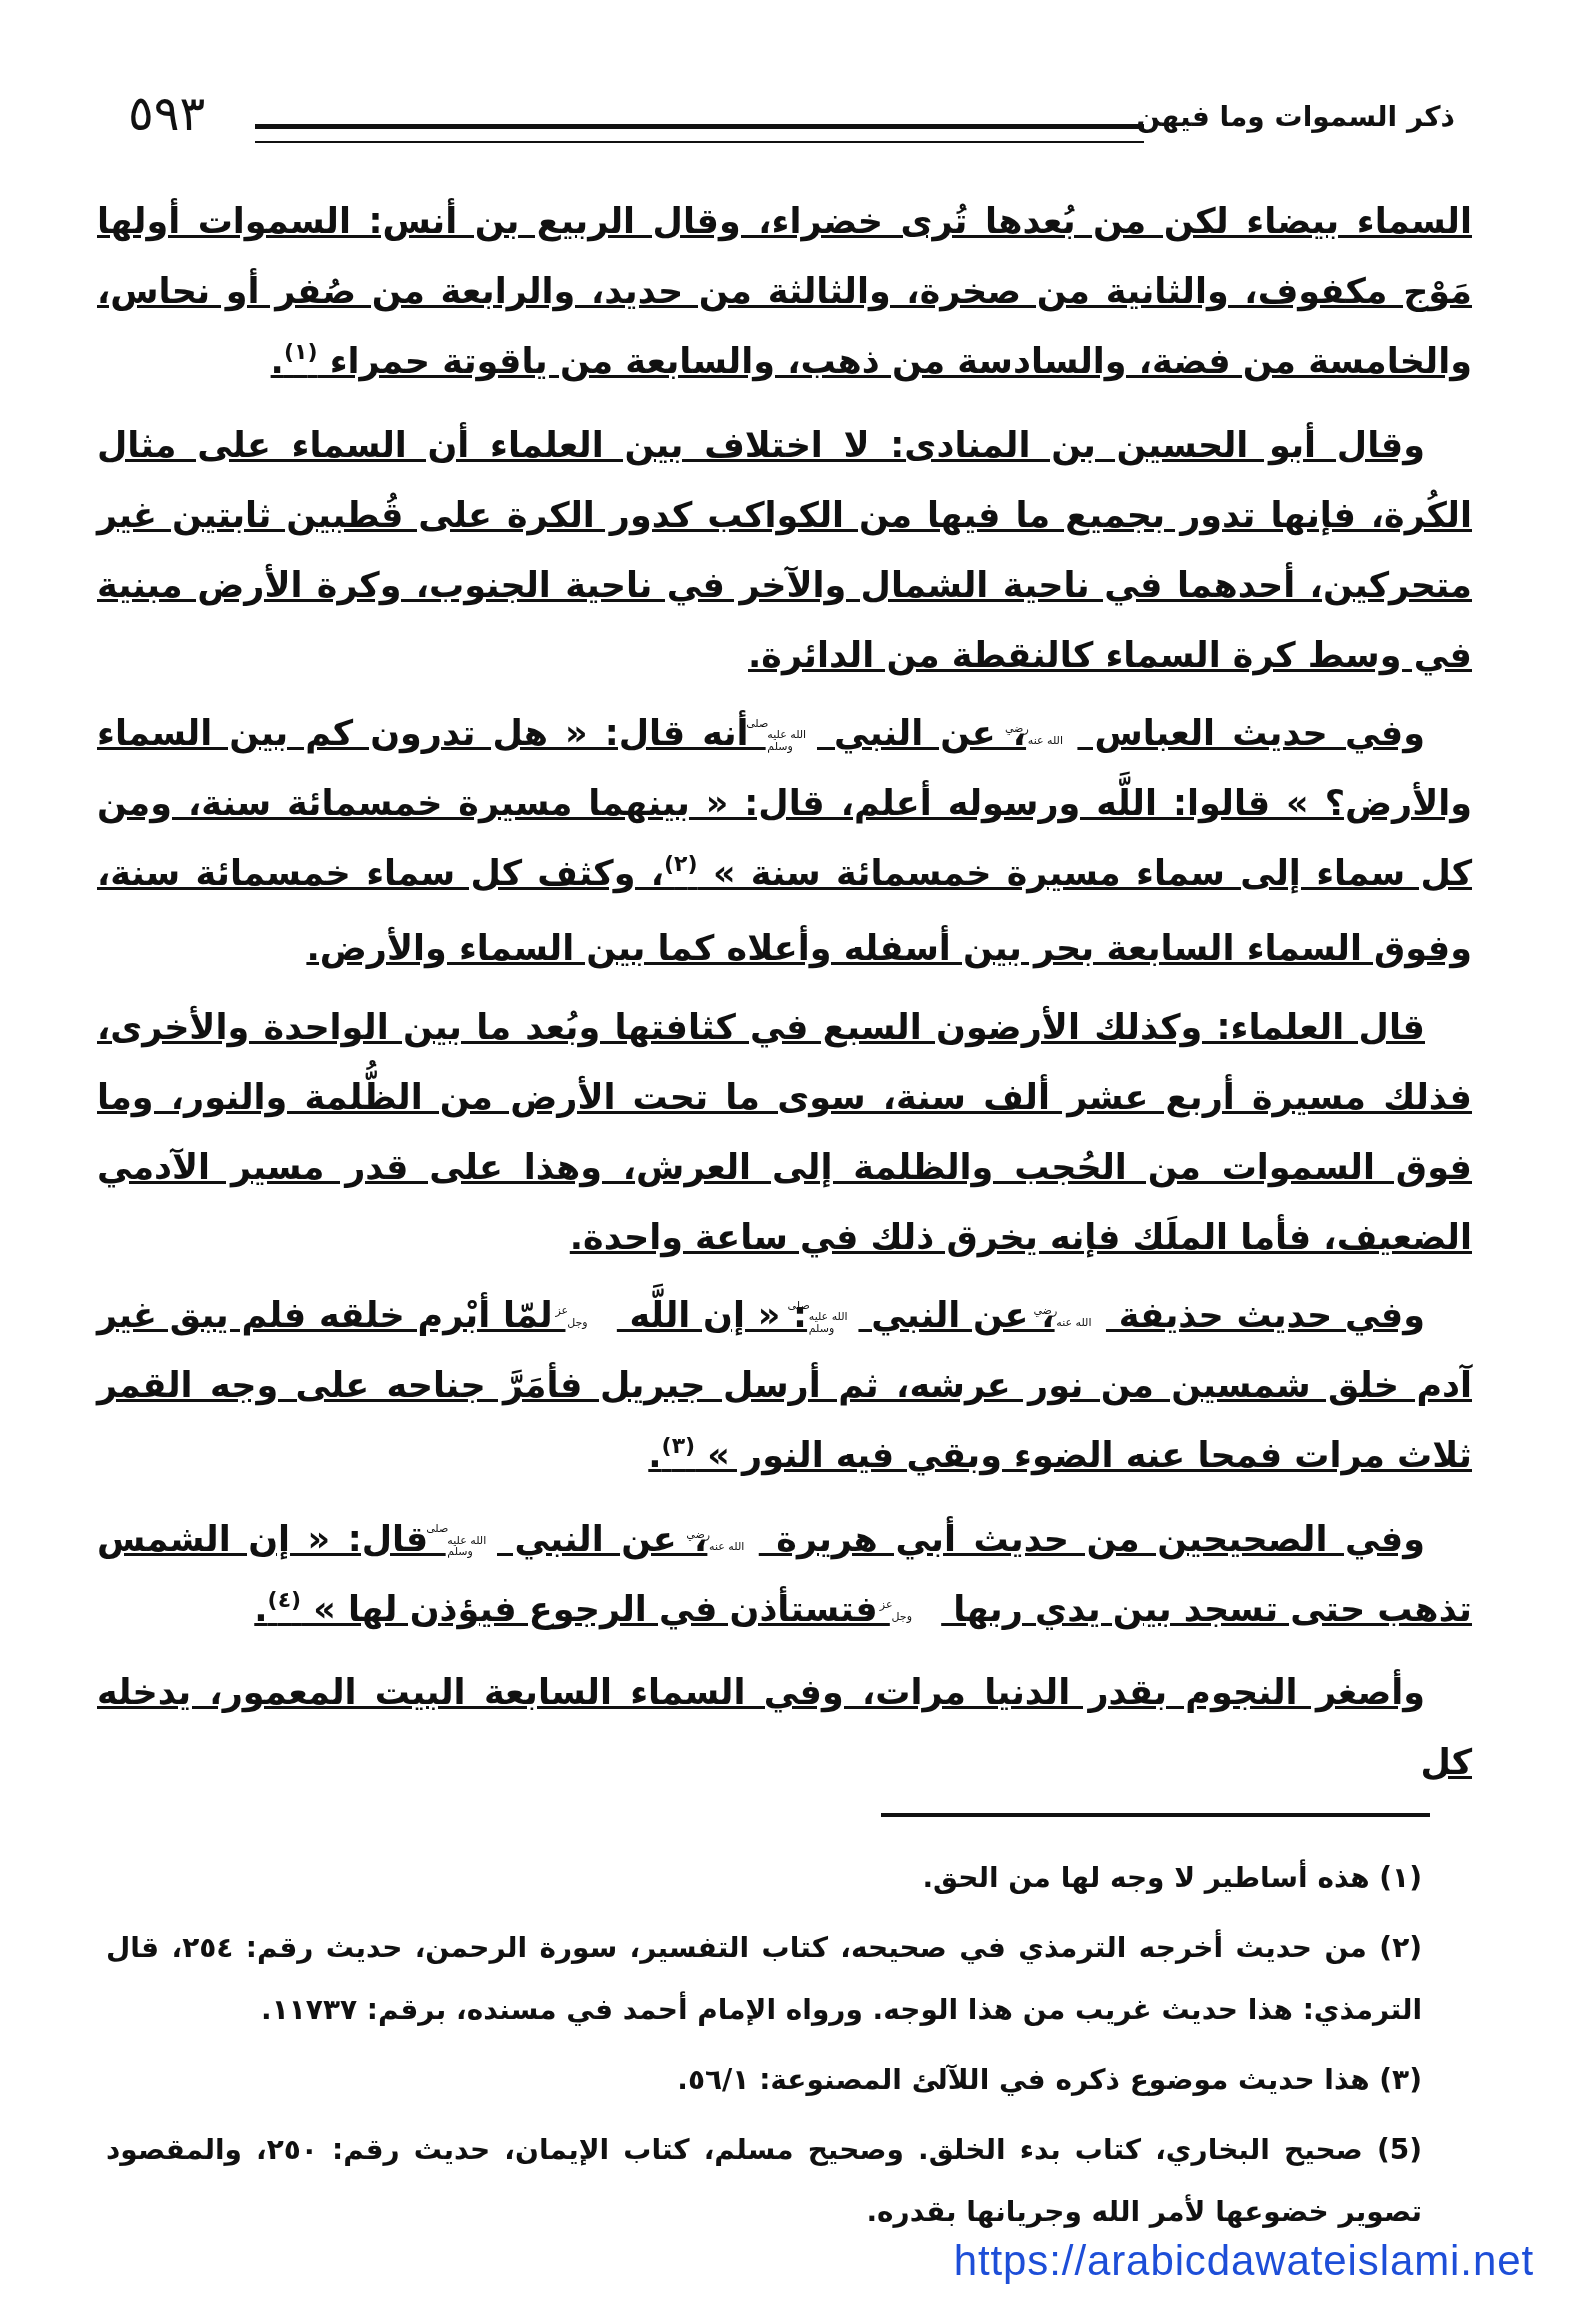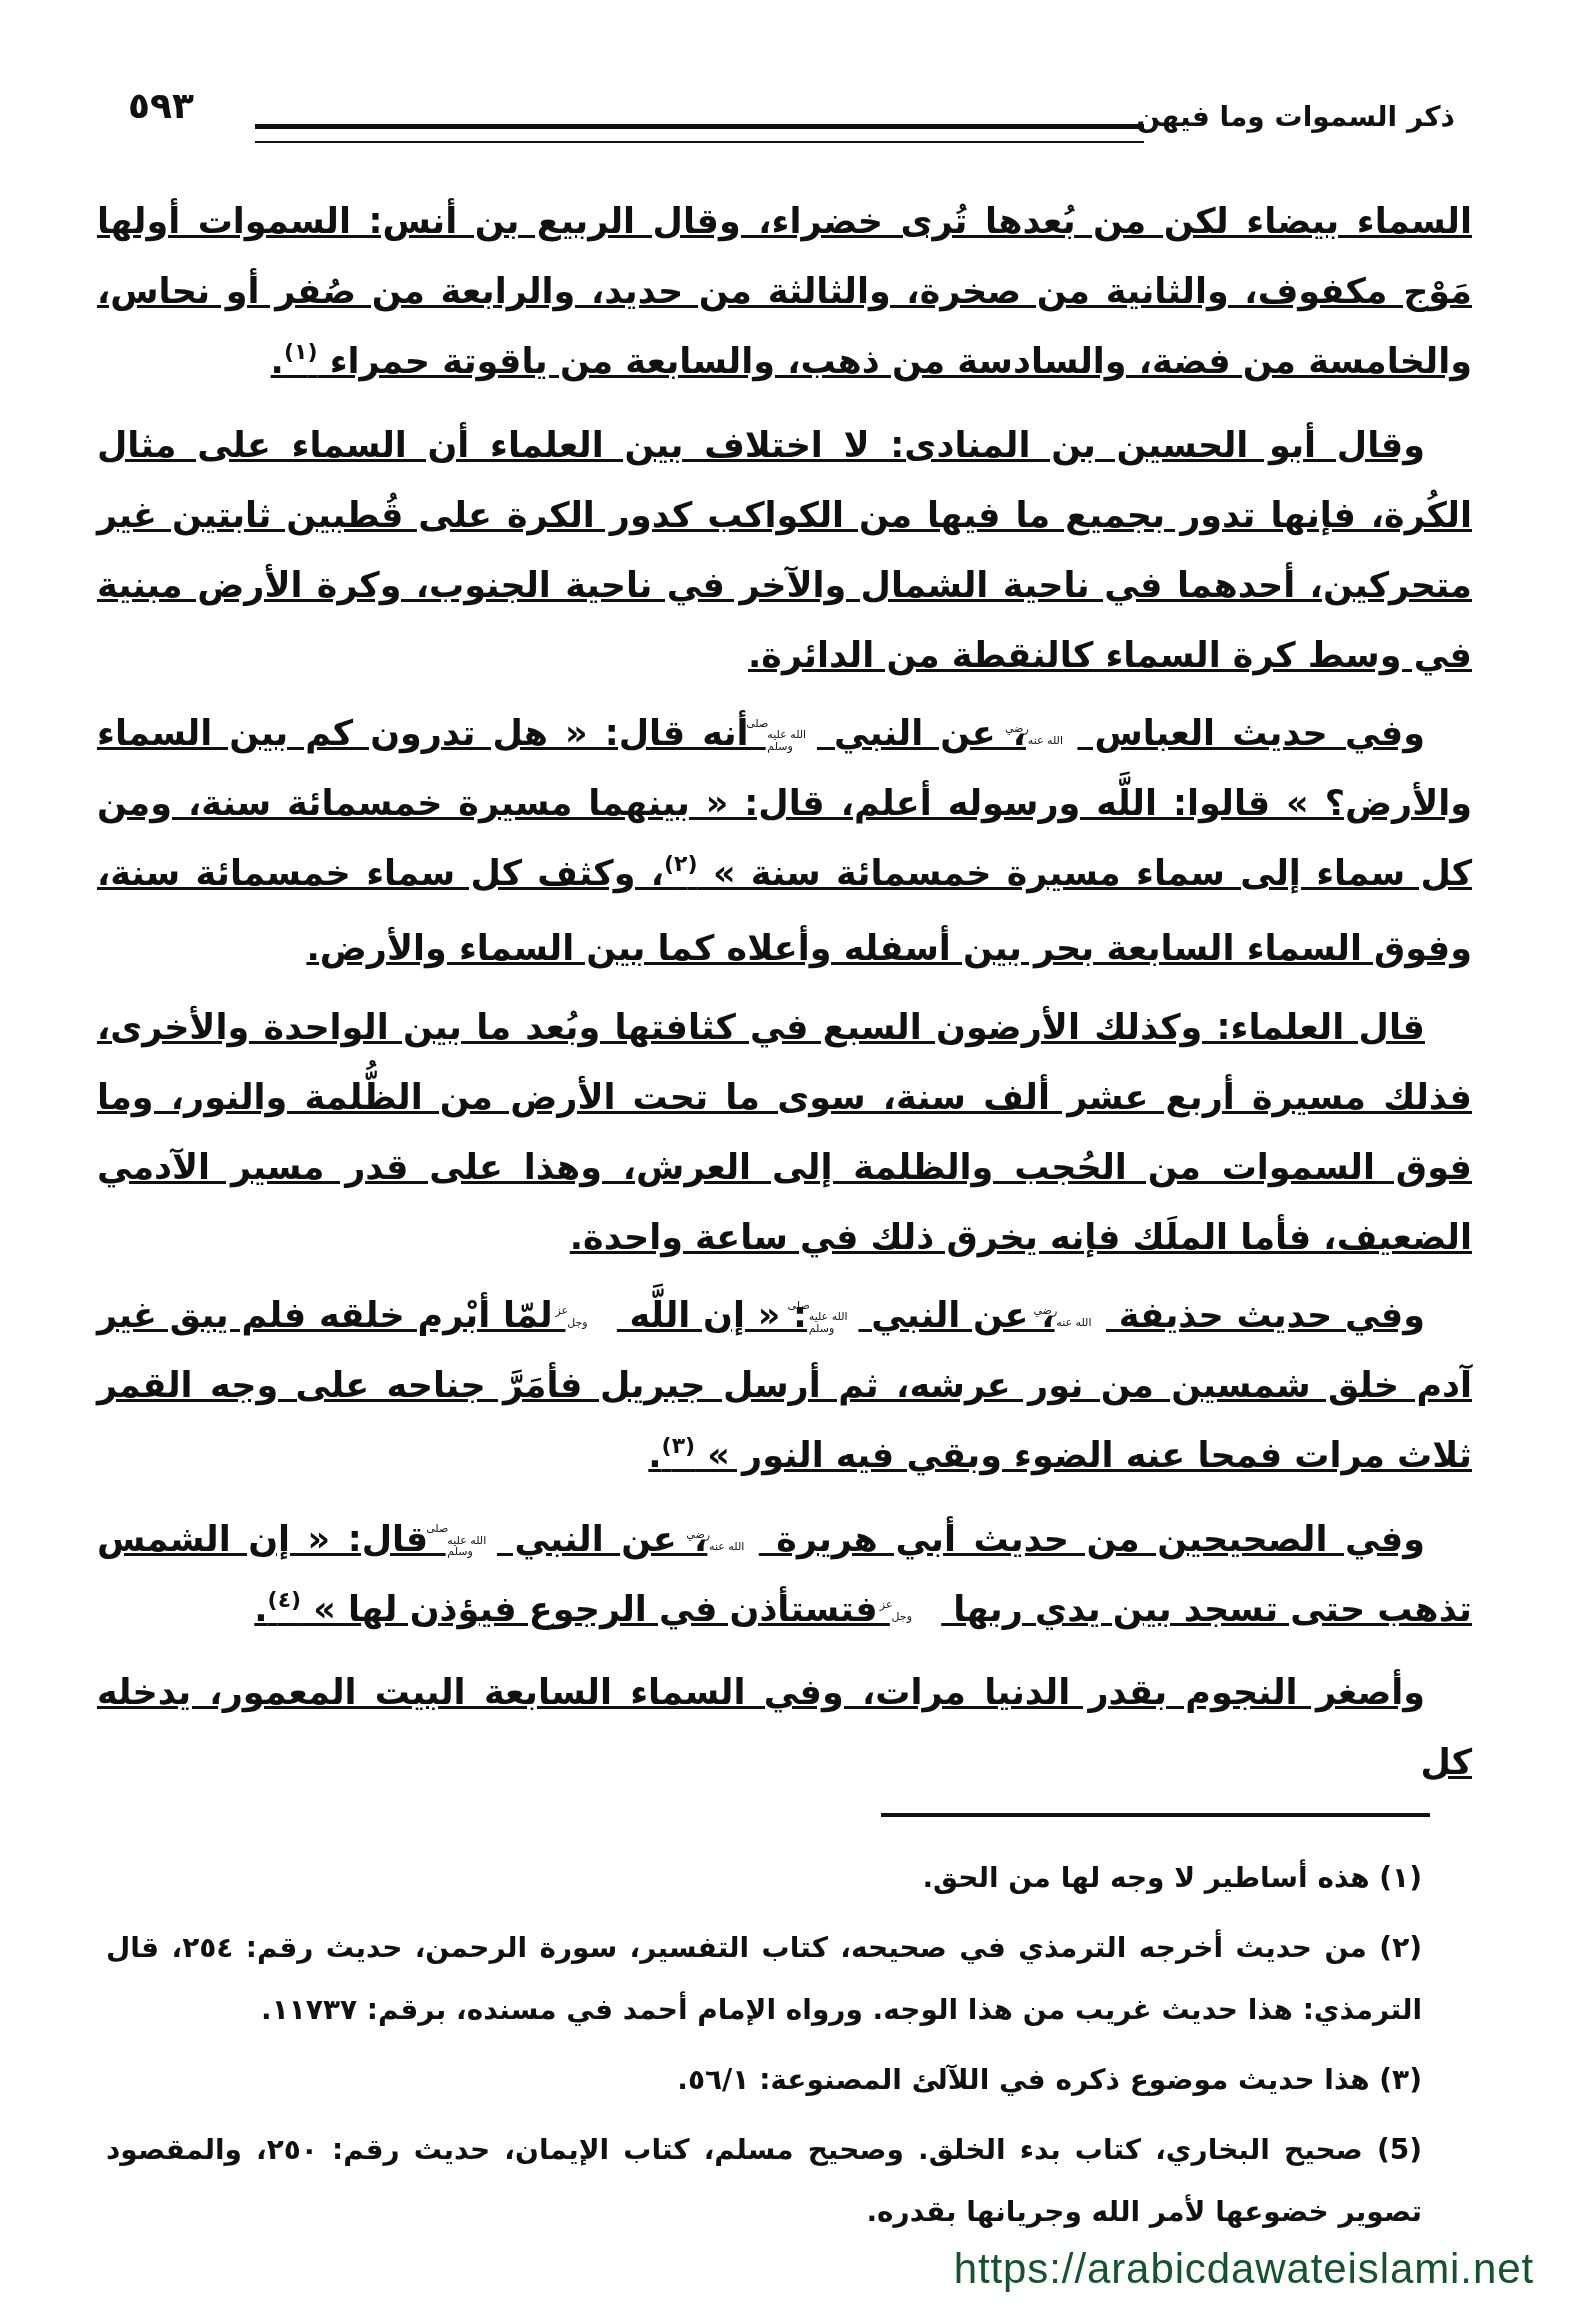--- a/index.html
+++ b/index.html
@@ -7,21 +7,21 @@
     width:1572px;height:2319px;position:relative;
     background:#ffffff;color:#111;
     font-family:"DejaVu Sans",sans-serif;
     overflow:hidden;
   }
   .page{position:absolute;inset:0;}
 
   
   .page-number{
     position:absolute;top:85px;left:128px;
-    font-size:36px;font-weight:700;direction:rtl;text-align:right;
+    font-size:48px;font-weight:400;direction:rtl;text-align:right;
   }
   .header-rule{
     position:absolute;top:124px;left:255px;width:889px;height:12px;
     border-top:5.1px solid #111;border-bottom:2.6px solid #111;
   }
   .header-title{
     position:absolute;top:100px;right:117px;
     font-size:28px;font-weight:700;direction:rtl;white-space:nowrap;
   }
 
@@ -54,23 +54,22 @@
     position:absolute;top:1839px;right:142px;width:1332px;
     direction:rtl;text-align:justify;
     font-size:28px;font-weight:700;line-height:62px;
   }
   .footnotes p.fnote{margin:8px;}
 
   
   .watermark{
     position:absolute;top:2237px;right:38px;
     font-family:"Liberation Sans",sans-serif;
-    font-size:42px;color:#14532d;direction:ltr;
+    font-size:42px;color:#1d4ed8;direction:ltr;
     letter-spacing:0.9px;
-    margin-top:8px;
   }
 </style>
 </head>
 <body>
 
 <div class="page">
 
   <div class="page-number">٥٩٣</div>
 
   <div class="header-rule"></div>

